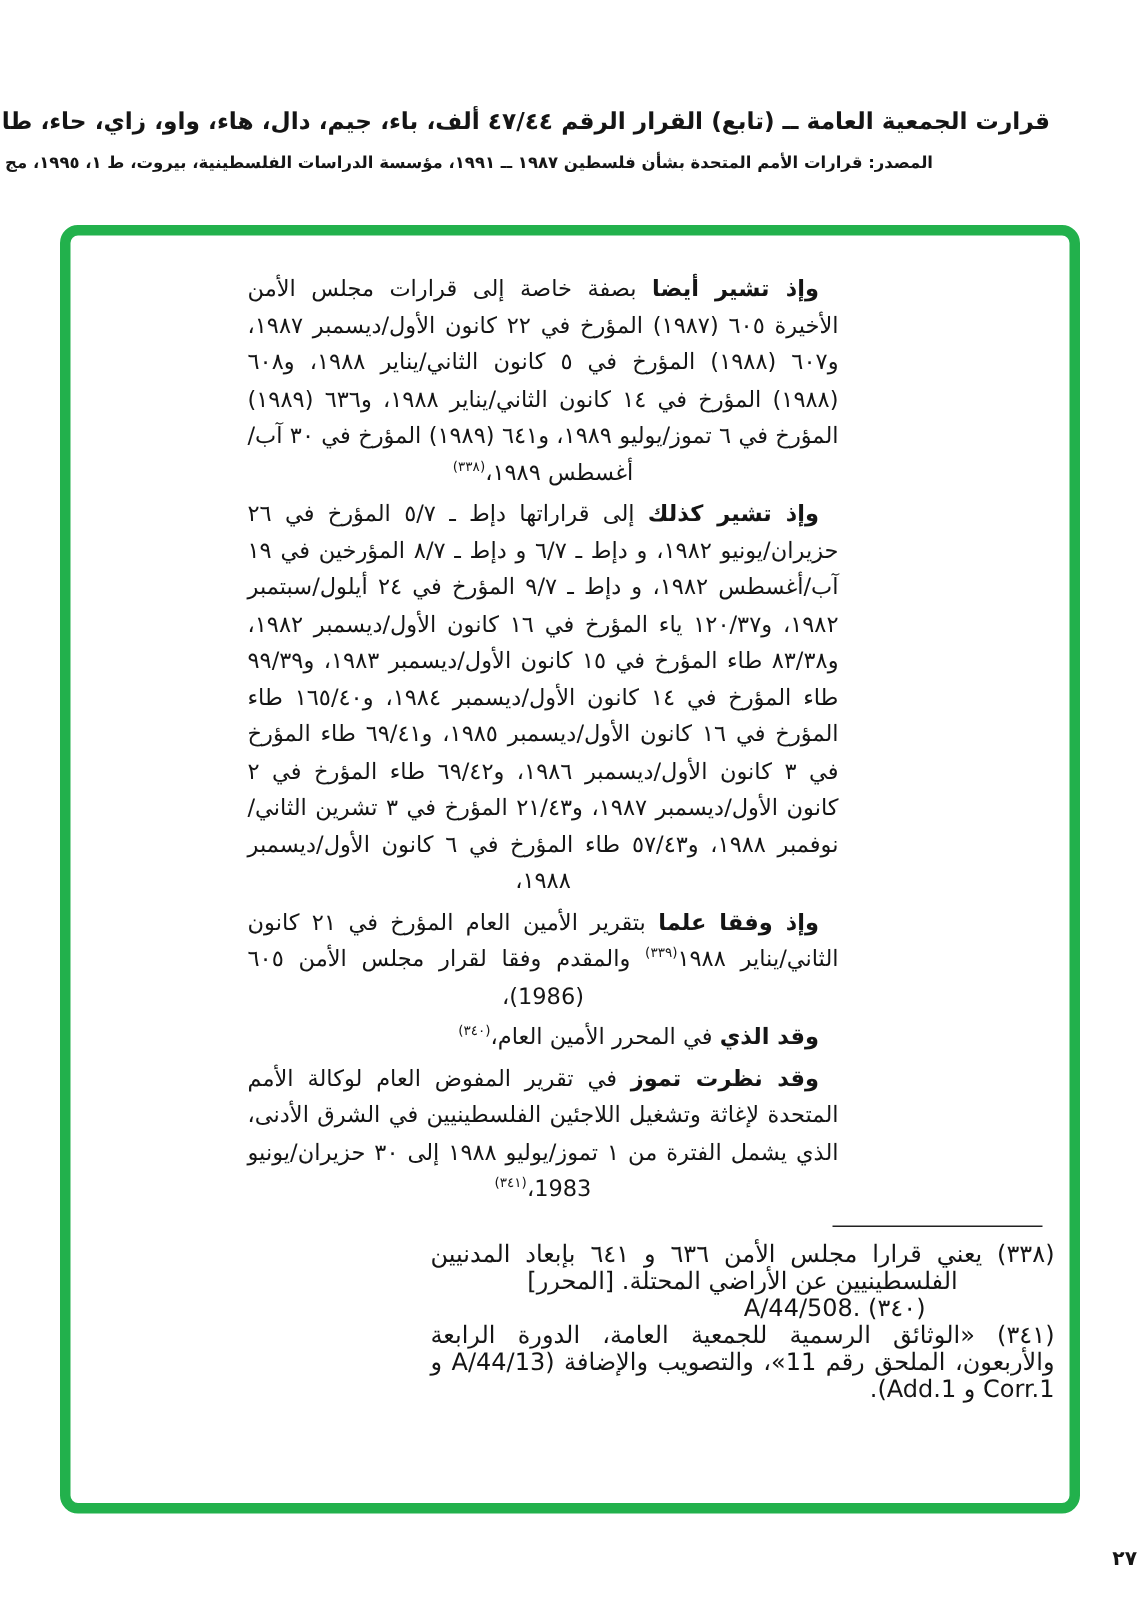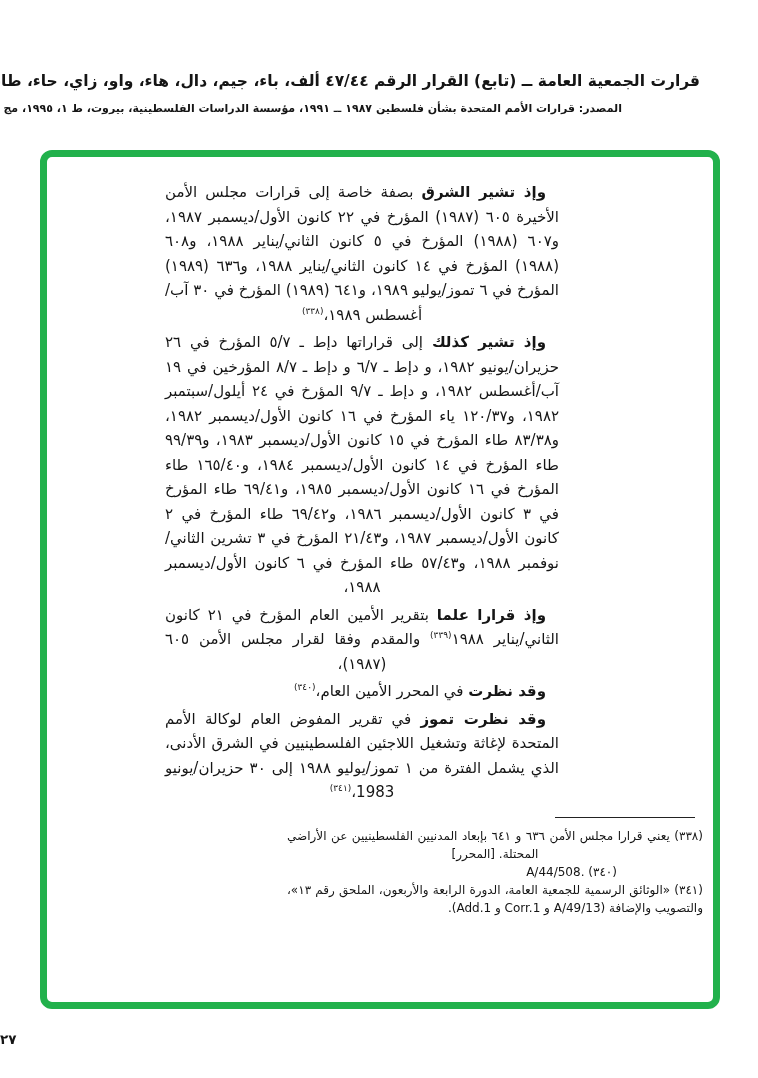--- a/index.html
+++ b/index.html
@@ -45,59 +45,59 @@
   
   .fn-divider {
     position: absolute; left: 555px; top: 817px;
     width: 140px; height: 0;
     border-top: 1.5px solid #222;
   }
   .footnotes {
     position: absolute; right: 55px; top: 827px;
     width: 416px;
     direction: rtl;
-    font-size: 12px; line-height: 18px;
+    font-size: 16px; line-height: 18px;
     text-align: justify;
     margin-left: 20px;
   }
   .fn { margin: 0; }
   .fn.last-center { text-align-last: center; }
   .fn.last-right  { text-align-last: right; }
   .fn.indent-right { text-align: left; text-align-last: right; padding-left: 0; padding-right: 86px; }
   
   .page-number {
     position: absolute; left: 0; right: 0; top: 1031px;
-    text-align: left;
+    text-align: right;
     font-weight: bold; font-size: 13.5px;
     direction: rtl;
   }
 </style>
 </head>
 <body>
 
 <div class="hdr-title">قرارت الجمعية العامة ــ (تابع) القرار الرقم ٤٧/٤٤ ألف، باء، جيم، دال، هاء، واو، زاي، حاء، طاء، ياء، كاف</div>
 <div class="hdr-source">المصدر: قرارات الأمم المتحدة بشأن فلسطين ١٩٨٧ ــ ١٩٩١، مؤسسة الدراسات الفلسطينية، بيروت، ط ١، ١٩٩٥، مج ٤، ص ١٥٢ ــ ١٦٧</div>
 
 <div class="frame"></div>
 
 <div class="doc-body">
 
-  <p><b class="lead">وإذ تشير الشرق</b> <span>بصفة خاصة إلى قرارات مجلس الأمن الأخيرة ٦٠٥ (١٩٨٧) المؤرخ في ٢٢ كانون الأول/ديسمبر ١٩٨٧، و٦٠٧ (١٩٨٨) المؤرخ في ٥ كانون الثاني/يناير ١٩٨٨، و٦٠٨ (١٩٨٨) المؤرخ في ١٤ كانون الثاني/يناير ١٩٨٨، و٦٣٦ (١٩٨٩) المؤرخ في ٦ تموز/يوليو ١٩٨٩، و٦٤١ (١٩٨٩) المؤرخ في ٣٠ آب/أغسطس ١٩٨٩،</span><sup class="fn-mark">(٣٣٨)</sup></p>
+  <p><b class="lead">وإذ تشير أيضا</b> <span>بصفة خاصة إلى قرارات مجلس الأمن الأخيرة ٦٠٥ (١٩٨٧) المؤرخ في ٢٢ كانون الأول/ديسمبر ١٩٨٧، و٦٠٧ (١٩٨٨) المؤرخ في ٥ كانون الثاني/يناير ١٩٨٨، و٦٠٨ (١٩٨٨) المؤرخ في ١٤ كانون الثاني/يناير ١٩٨٨، و٦٣٦ (١٩٨٩) المؤرخ في ٦ تموز/يوليو ١٩٨٩، و٦٤١ (١٩٨٩) المؤرخ في ٣٠ آب/أغسطس ١٩٨٩،</span><sup class="fn-mark">(٣٣٨)</sup></p>
 
   <p><b class="lead">وإذ تشير كذلك</b> <span>إلى قراراتها دإط ـ ٥/٧ المؤرخ في ٢٦ حزيران/يونيو ١٩٨٢، و دإط ـ ٦/٧ و دإط ـ ٨/٧ المؤرخين في ١٩ آب/أغسطس ١٩٨٢، و دإط ـ ٩/٧ المؤرخ في ٢٤ أيلول/سبتمبر ١٩٨٢، و١٢٠/٣٧ ياء المؤرخ في ١٦ كانون الأول/ديسمبر ١٩٨٢، و٨٣/٣٨ طاء المؤرخ في ١٥ كانون الأول/ديسمبر ١٩٨٣، و٩٩/٣٩ طاء المؤرخ في ١٤ كانون الأول/ديسمبر ١٩٨٤، و١٦٥/٤٠ طاء المؤرخ في ١٦ كانون الأول/ديسمبر ١٩٨٥، و٦٩/٤١ طاء المؤرخ في ٣ كانون الأول/ديسمبر ١٩٨٦، و٦٩/٤٢ طاء المؤرخ في ٢ كانون الأول/ديسمبر ١٩٨٧، و٢١/٤٣ المؤرخ في ٣ تشرين الثاني/نوفمبر ١٩٨٨، و٥٧/٤٣ طاء المؤرخ في ٦ كانون الأول/ديسمبر ١٩٨٨،</span></p>
 
-  <p><b class="lead">وإذ قرارا علما</b> <span>بتقرير الأمين العام المؤرخ في ٢١ كانون الثاني/يناير ١٩٨٨</span><sup class="fn-mark">(٣٣٩)</sup> <span>والمقدم وفقا لقرار مجلس الأمن ٦٠٥ (١٩٨٧)،</span></p>
+  <p><b class="lead">وإذ وفقا علما</b> <span>بتقرير الأمين العام المؤرخ في ٢١ كانون الثاني/يناير ١٩٨٨</span><sup class="fn-mark">(٣٣٩)</sup> <span>والمقدم وفقا لقرار مجلس الأمن ٦٠٥ (1986)،</span></p>
 
-  <p class="single-line"><b class="lead">وقد نظرت</b> <span>في المحرر الأمين العام،</span><sup class="fn-mark">(٣٤٠)</sup></p>
+  <p class="single-line"><b class="lead">وقد الذي</b> <span>في المحرر الأمين العام،</span><sup class="fn-mark">(٣٤٠)</sup></p>
 
   <p><b class="lead">وقد نظرت تموز</b> <span>في تقرير المفوض العام لوكالة الأمم المتحدة لإغاثة وتشغيل اللاجئين الفلسطينيين في الشرق الأدنى، الذي يشمل الفترة من ١ تموز/يوليو ١٩٨٨ إلى ٣٠ حزيران/يونيو 1983،</span><sup class="fn-mark">(٣٤١)</sup></p>
 
 </div>
 
 <div class="fn-divider"></div>
 
 <div class="footnotes">
   <div class="fn last-center"><span>(٣٣٨)</span> <span>يعني قرارا مجلس الأمن ٦٣٦ و ٦٤١ بإبعاد المدنيين الفلسطينيين عن الأراضي المحتلة. [المحرر]</span></div>
   <div class="fn indent-right"><span>(٣٤٠)</span> <span>A/44/508.‎</span></div>
-  <div class="fn last-right"><span>(٣٤١)</span> <span>«الوثائق الرسمية للجمعية العامة، الدورة الرابعة والأربعون، الملحق رقم ١٣»، والتصويب والإضافة (A/49/13 و Corr.1 و Add.1).</span></div>
+  <div class="fn last-right"><span>(٣٤١)</span> <span>«الوثائق الرسمية للجمعية العامة، الدورة الرابعة والأربعون، الملحق رقم 11»، والتصويب والإضافة (A/44/13 و Corr.1 و Add.1).</span></div>
 </div>
 
 <div class="page-number">٢٧</div>
 
 </body></html>

